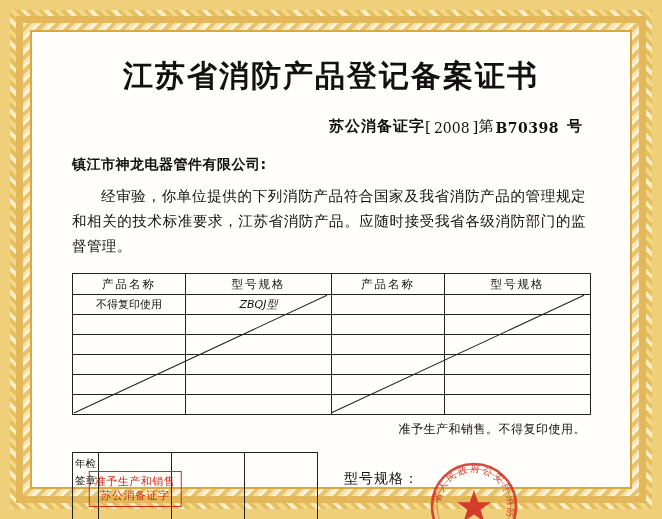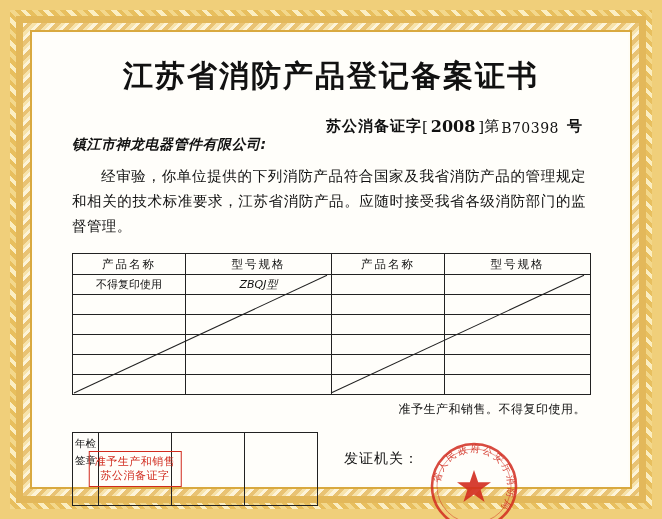--- a/index.html
+++ b/index.html
@@ -84,44 +84,44 @@
   }
   .cert-number-row .cn-label {
     font-weight: bold;
     font-size: 15px;
     letter-spacing: 1px;
   }
   .cert-number-row .bracket {
     font-size: 15px;
   }
   .cert-number-row .year {
-    font-weight: bold;
-    font-family: "DejaVu Serif", serif;
-    font-size: 16px;
-    padding: 0 3px;
-  }
-  .cert-number-row .serial {
     font-weight: normal;
     font-family: "DejaVu Serif", serif;
     font-size: 14px;
+    padding: 0 3px;
+  }
+  .cert-number-row .serial {
+    font-weight: bold;
+    font-family: "DejaVu Serif", serif;
+    font-size: 14px;
     padding: 0 2px;
     letter-spacing: 0.5px;
   }
   .cert-number-row .suffix {
     font-weight: bold;
     font-size: 15px;
     padding-left: 6px;
   }
   .recipient {
+    margin-top: 20px;
     padding-left: 38px;
     font-size: 14px;
     font-weight: bold;
     color: #111;
     letter-spacing: 0.5px;
-    font-style: italic;
   }
   .body-text {
     margin-top: 10px;
     padding-left: 38px;
     padding-right: 42px;
     font-size: 14.5px;
     line-height: 25px;
     color: #111;
     text-indent: 29px;
     letter-spacing: 0.4px;
@@ -331,21 +331,21 @@
           <div class="red-stamp-text">
             <div>准予生产和销售</div>
             <div>苏公消备证字</div>
           </div>
         </div>
         <div class="annual-cell"></div>
         <div class="annual-cell"></div>
       </div>
 
       <div class="issuer-area">
-        <div class="issuer-label">发证机关：</div>
+        <div class="issuer-label">型号规格：</div>
         <div class="seal">
           <svg viewBox="0 0 92 92" width="92" height="92">
             <defs>
               <path id="sealArc" d="M 46,46 m -34,0 a 34,34 0 1,1 68,0 a 34,34 0 1,1 -68,0"></path>
             </defs>
             <circle cx="46" cy="46" r="42" fill="none" stroke="#d12b1e" stroke-width="2.6" opacity="0.85"></circle>
             <circle cx="46" cy="46" r="37" fill="none" stroke="#d12b1e" stroke-width="0.8" opacity="0.6"></circle>
             <text font-size="9.5" fill="#d12b1e" opacity="0.9" font-family="DejaVu Sans, sans-serif" letter-spacing="2.2">
               <textPath href="#sealArc" startOffset="26%" text-anchor="middle">江苏省人民政府公安厅消防局</textPath>
             </text>

